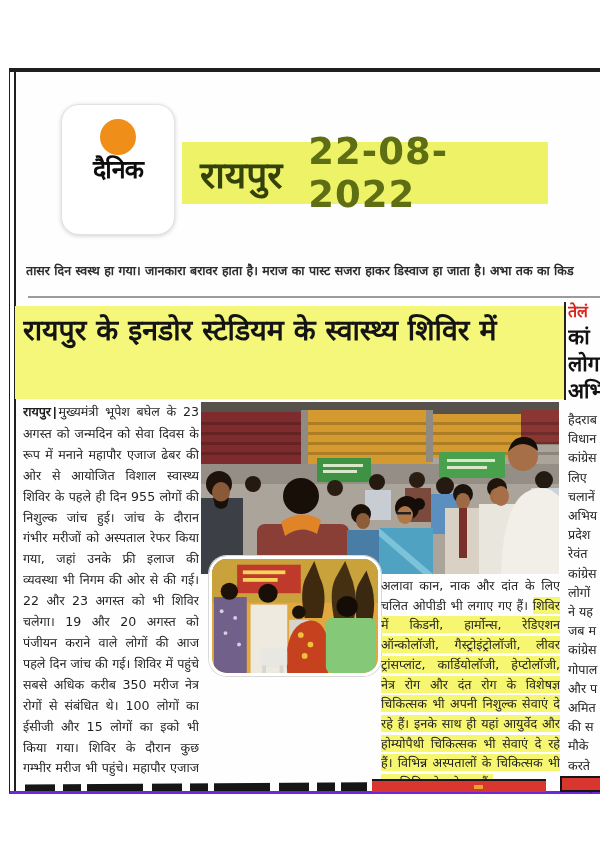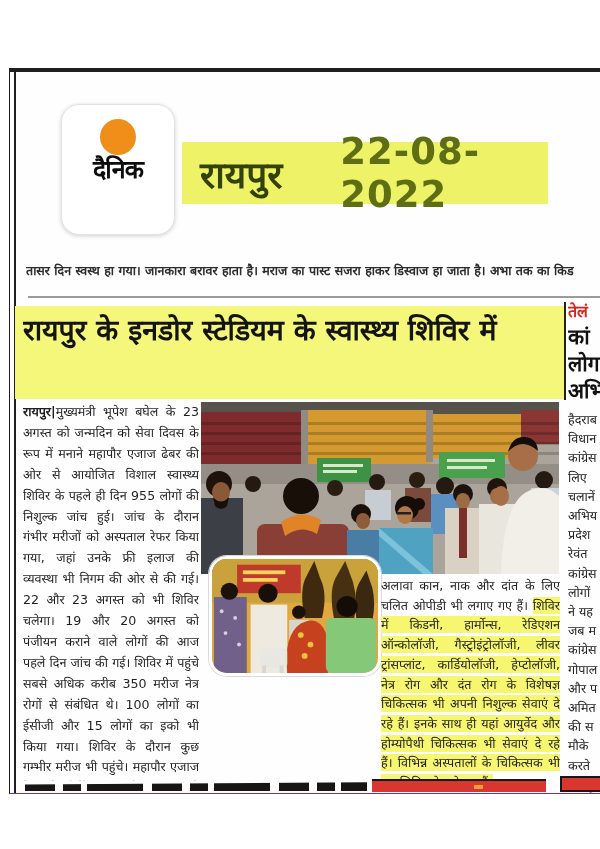--- a/index.html
+++ b/index.html
@@ -2,38 +2,38 @@
 <html lang="hi"><head>
 <meta charset="utf-8">
 <style>
   * { margin:0; padding:0; box-sizing:border-box; }
   html,body { width:600px; height:849px; background:#fff; overflow:hidden;
     font-family:"DejaVu Sans","Liberation Sans",sans-serif; }
   .page { position:relative; width:600px; height:849px; background:#fff; overflow:hidden; }
 
   
   .frame { position:absolute; left:9px; top:68px; width:591px; height:726px;
-    border-top:4px solid #1f1f1f; border-left:1px solid #1f1f1f; border-bottom:1px solid #6d28d9;
+    border-top:4px solid #1f1f1f; border-left:1px solid #1f1f1f; border-bottom:3px solid #6d28d9;
     background:#fefefe; }
   .frame-inner-rule { position:absolute; left:4px; top:0; bottom:0; width:2px; background:#1f1f1f; }
 
   
   .logo-card { position:absolute; left:51px; top:32px; width:114px; height:131px;
     background:#fff; border:1px solid #e2e2e2; border-radius:18px;
     box-shadow:0 1px 4px rgba(0,0,0,.18); text-align:center; }
   .logo-sun { position:absolute; left:50%; top:14px; transform:translateX(-50%);
     width:36px; height:36px; border-radius:50%; background:#ef8f1a; }
   .logo-text { position:absolute; left:0; right:0; top:52px; font-weight:bold;
     font-size:25px; line-height:26px; color:#0d0d0d; letter-spacing:-1px; }
 
   
   .masthead-bar { position:absolute; left:172px; top:70px; width:366px; height:62px;
     background:#eef266; display:flex; align-items:center; padding-left:18px; gap:26px; }
   .masthead-city { font-size:37px; font-weight:bold; color:#34420a; }
-  .masthead-date { font-size:37px; font-weight:bold; color:#5e6e15; letter-spacing:1px;margin-left:32px; }
+  .masthead-date { font-size:37px; font-weight:bold; color:#5e6e15; letter-spacing:1px; }
 
   
   .top-strip { position:absolute; left:16px; top:190px; width:575px; height:20px;
     font-size:12.5px; color:#2d2d2d; white-space:nowrap; overflow:hidden;font-weight:bold; }
   .strip-rule { position:absolute; left:18px; top:224px; width:573px; height:2px; background:#9b9b9b; }
 
   
   .headline-block { position:absolute; left:5px; top:234px; width:549px; height:93px;
     background:#f5f77b; padding:3px 6px 16px 8px; }
   .headline-line { font-size:28.5px; line-height:44px; font-weight:bold; color:#141414;
@@ -41,21 +41,21 @@
 
   
   .divider-v { position:absolute; left:554px; top:230px; width:2px; height:98px; background:#222; }
 
   
   .body-col { position:absolute; font-size:12.6px; line-height:20.9px; color:#1f1f1f;
     text-align:justify; overflow:hidden; }
   .col1 { left:13px; top:330px; width:176px; height:379px; }
   .col2 { left:191px; top:609px; width:177px; height:101px; line-height:20.2px; }
   .col3 { left:371px; top:504px; width:179px; height:218px; line-height:19.7px; }
-  .dateline { font-weight:bold; }
+  .dateline { font-weight:bold;font-family:Liberation Mono, monospace; }
   .hl { background:#f6f670; box-decoration-break:clone; -webkit-box-decoration-break:clone;
     padding:1px 0; }
 
   
   .photo-main { position:absolute; left:191px; top:330px; width:358px; height:172px; overflow:hidden; }
   .photo-main svg { display:block; width:100%; height:100%; }
   .photo-inset { position:absolute; left:199px; top:484px; width:172px; height:120px;
     border:3px solid #fff; border-radius:18px; overflow:hidden; box-shadow:0 0 0 1px #d8d8d8; }
   .photo-inset svg { display:block; width:100%; height:100%; }
 

